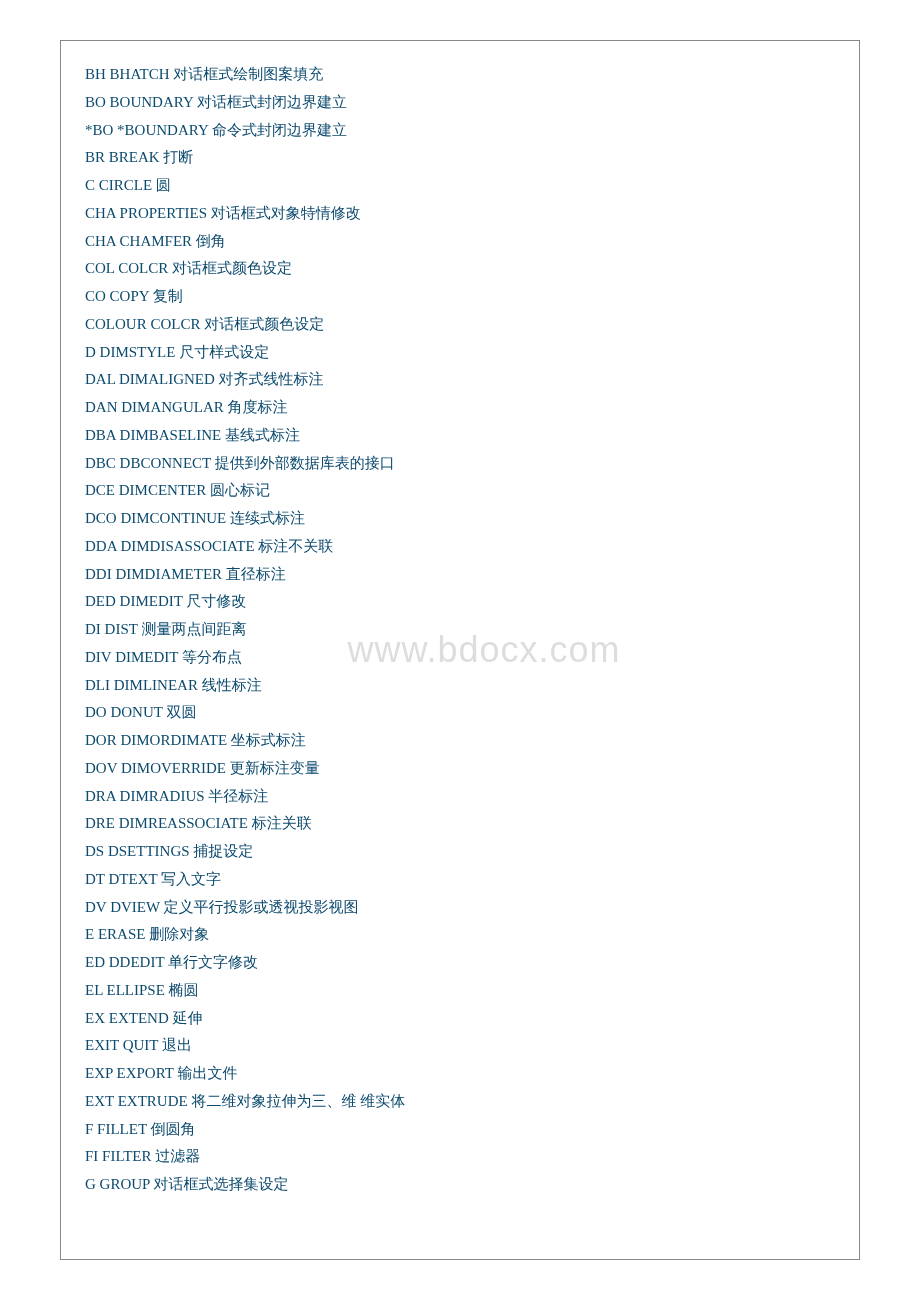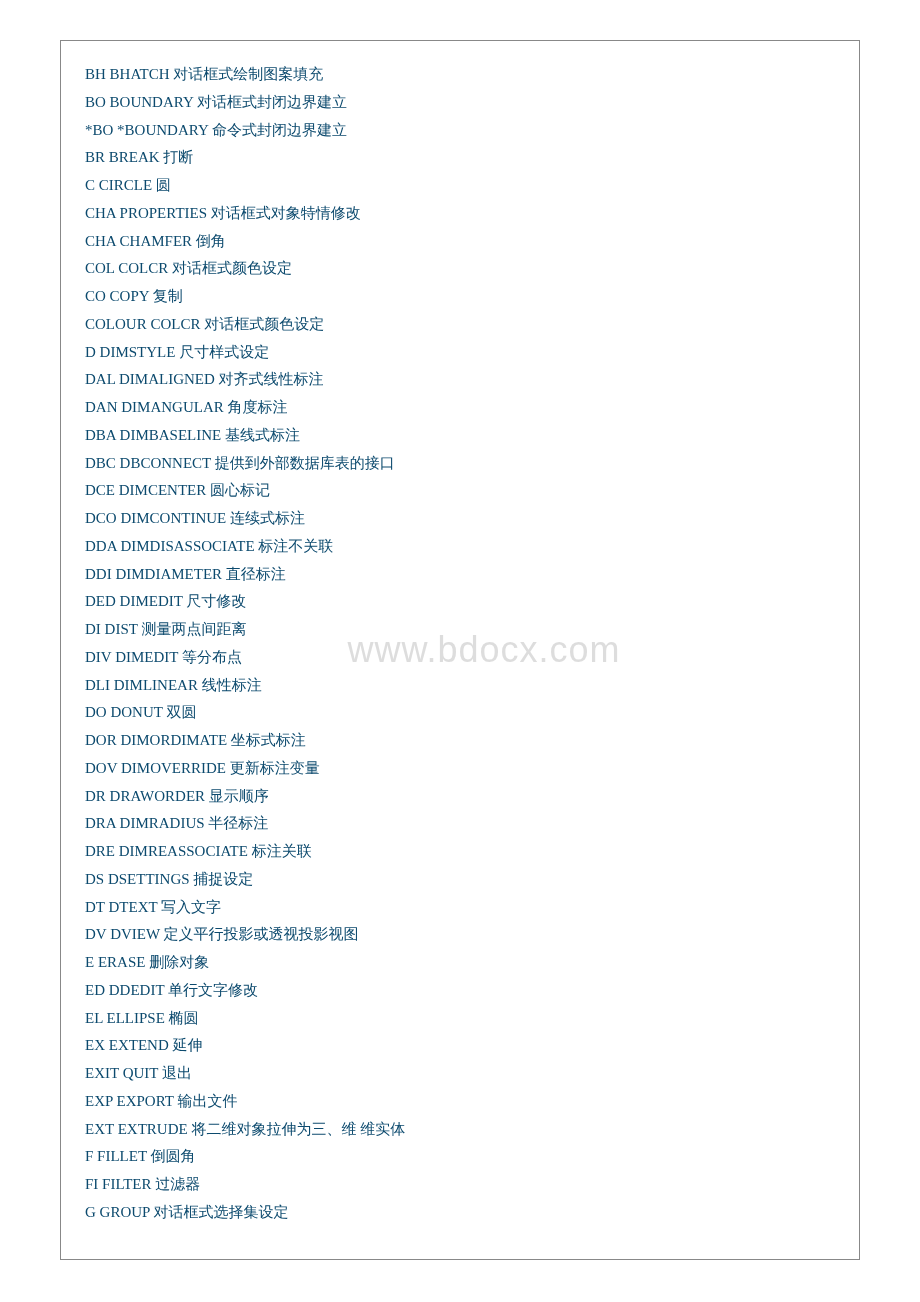--- a/index.html
+++ b/index.html
@@ -81,21 +81,20 @@
         <li>DCO DIMCONTINUE 连续式标注</li>
         <li>DDA DIMDISASSOCIATE 标注不关联</li>
         <li>DDI DIMDIAMETER 直径标注</li>
         <li>DED DIMEDIT 尺寸修改</li>
         <li>DI DIST 测量两点间距离</li>
         <li>DIV DIMEDIT 等分布点</li>
         <li>DLI DIMLINEAR 线性标注</li>
         <li>DO DONUT 双圆</li>
         <li>DOR DIMORDIMATE 坐标式标注</li>
         <li>DOV DIMOVERRIDE 更新标注变量</li>
-        <li>DR DRAWORDER 显示顺序</li>
         <li>DRA DIMRADIUS 半径标注</li>
         <li>DRE DIMREASSOCIATE 标注关联</li>
         <li>DS DSETTINGS 捕捉设定</li>
         <li>DT DTEXT 写入文字</li>
         <li>DV DVIEW 定义平行投影或透视投影视图</li>
         <li>E ERASE 删除对象</li>
         <li>ED DDEDIT 单行文字修改</li>
         <li>EL ELLIPSE 椭圆</li>
         <li>EX EXTEND 延伸</li>
         <li>EXIT QUIT 退出</li>

